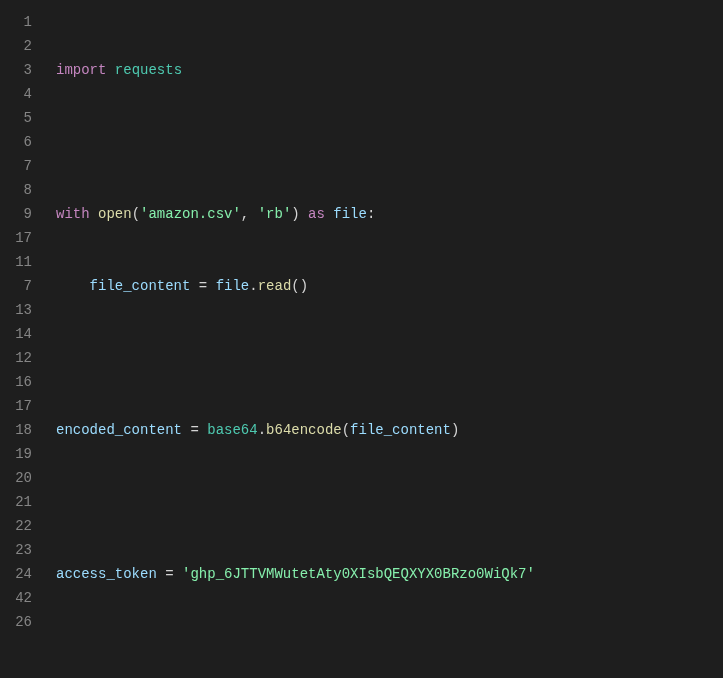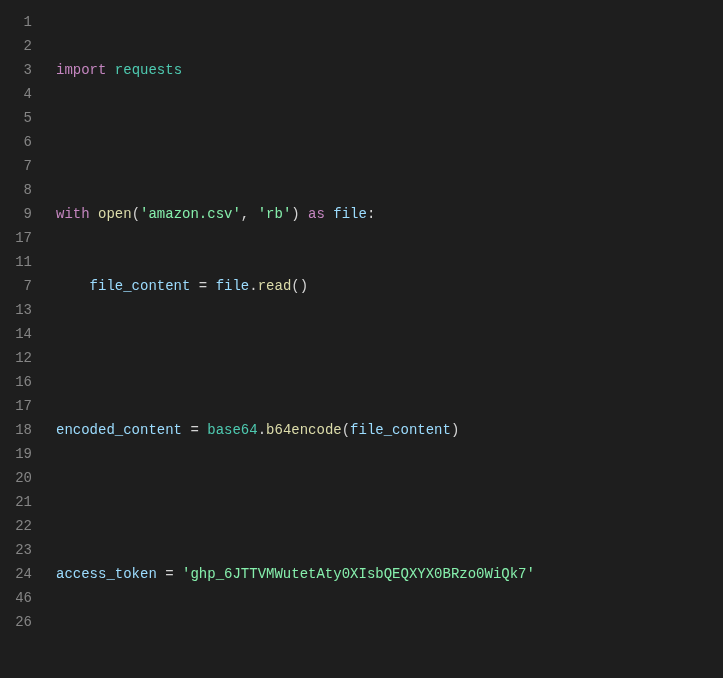--- a/index.html
+++ b/index.html
@@ -66,21 +66,21 @@
     <div class="ln">12</div>
     <div class="ln">16</div>
     <div class="ln">17</div>
     <div class="ln">18</div>
     <div class="ln">19</div>
     <div class="ln">20</div>
     <div class="ln">21</div>
     <div class="ln">22</div>
     <div class="ln">23</div>
     <div class="ln">24</div>
-    <div class="ln">46</div>
+    <div class="ln">42</div>
     <div class="ln">26</div>
   </div>
   <div class="code">
     <div class="line"><span class="kw">import</span> <span class="mod">requests</span></div>
     <div class="line"></div>
     <div class="line"><span class="kw">with</span> <span class="fn">open</span><span class="punc">(</span><span class="str">'amazon.csv'</span><span class="punc">, </span><span class="str">'rb'</span><span class="punc">)</span> <span class="kw">as</span> <span class="var">file</span><span class="punc">:</span></div>
     <div class="line">    <span class="var">file_content</span> <span class="op">=</span> <span class="var">file</span><span class="punc">.</span><span class="fn">read</span><span class="punc">()</span></div>
     <div class="line"></div>
     <div class="line"><span class="var">encoded_content</span> <span class="op">=</span> <span class="mod">base64</span><span class="punc">.</span><span class="fn">b64encode</span><span class="punc">(</span><span class="var">file_content</span><span class="punc">)</span></div>
     <div class="line"></div>

